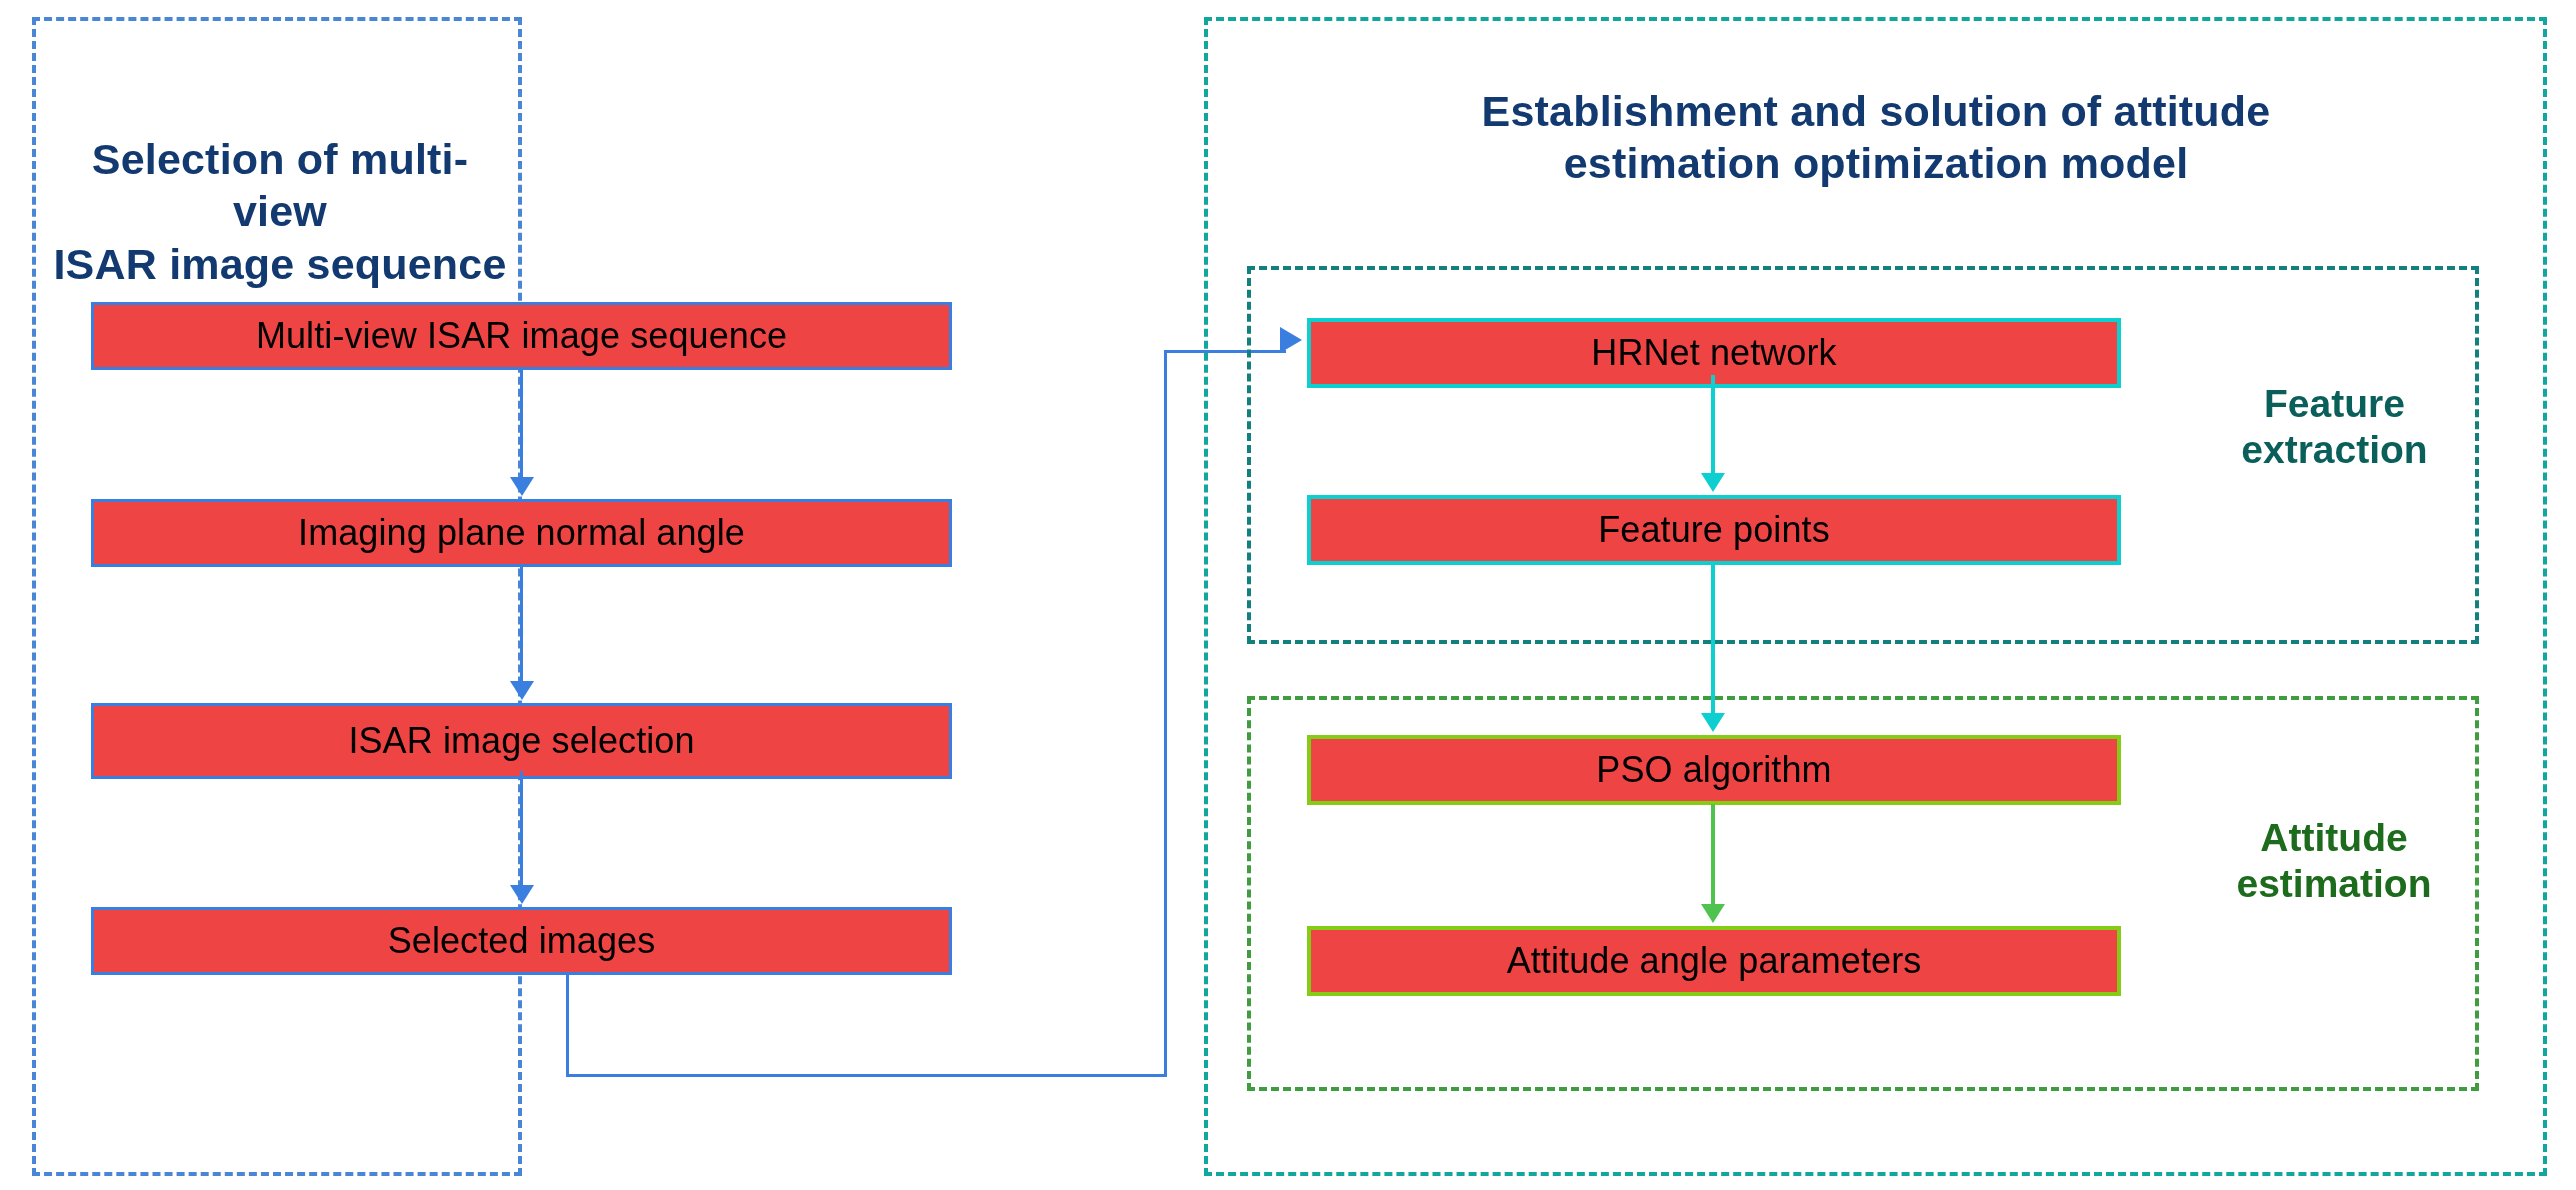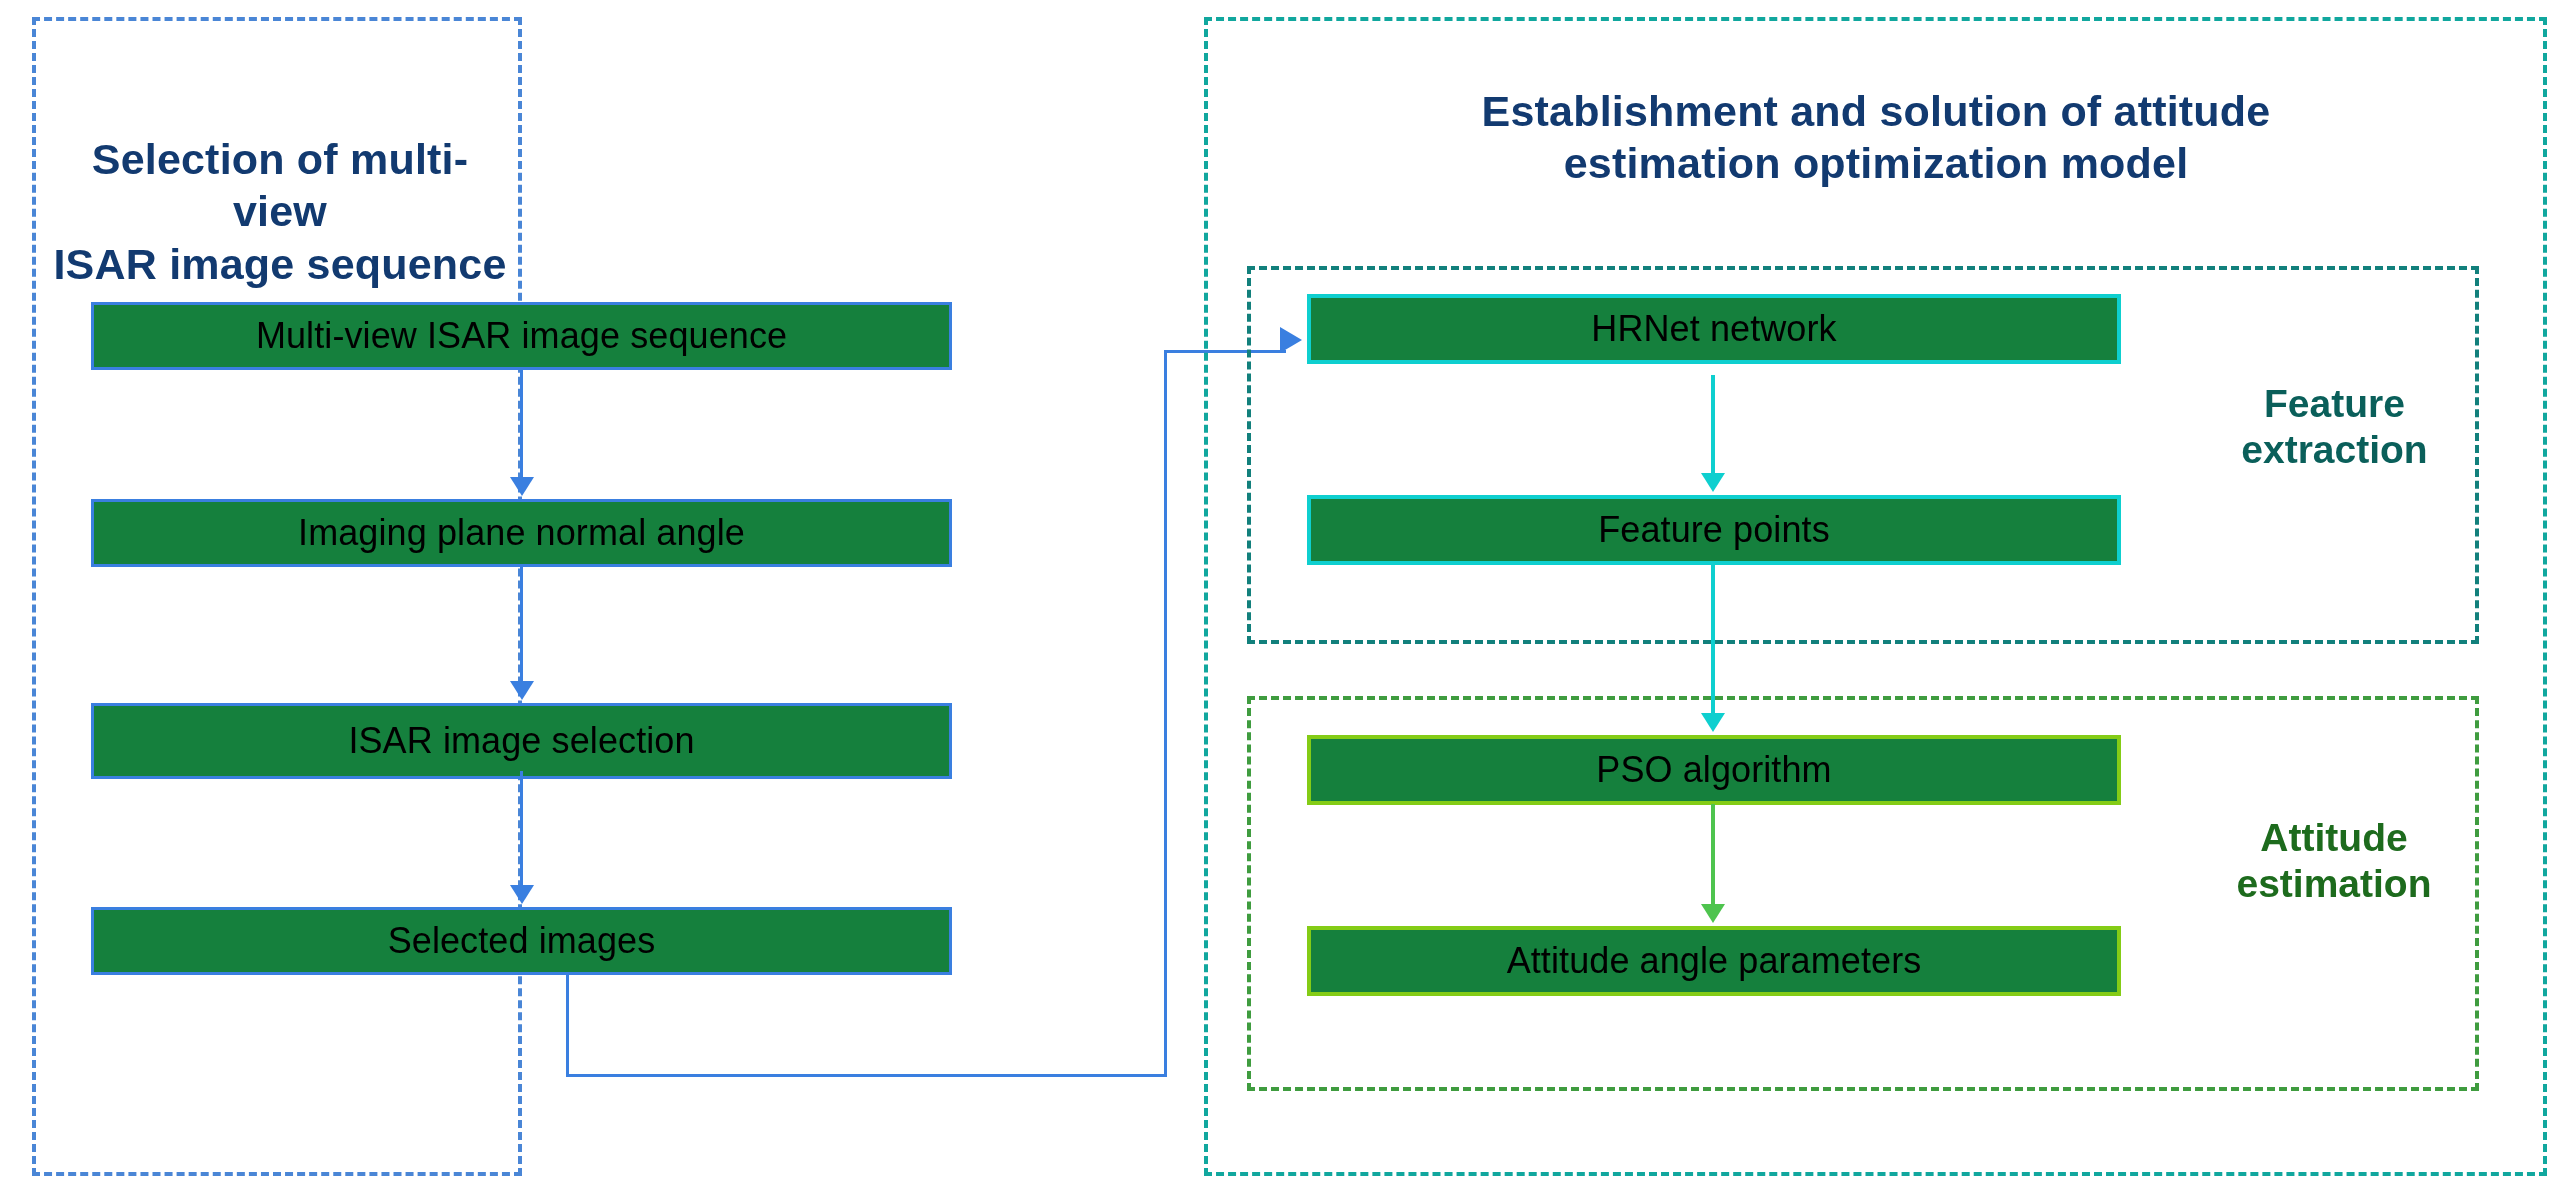--- a/index.html
+++ b/index.html
@@ -18,35 +18,35 @@
           line-height:1.22;letter-spacing:0.2px;white-space:pre-line;}
   #title-left{left:47px;top:85px;width:466px;font-size:43px;margin-top:48px;}
   #title-right{left:1240px;top:85px;width:1272px;font-size:43px;}
 
   
   .sidelabel{position:absolute;text-align:center;font-weight:bold;line-height:1.18;white-space:pre-line;}
   #label-feature{left:2204px;top:381px;width:261px;font-size:39px;color:#0a5f5a;}
   #label-attitude{left:2180px;top:815px;width:308px;font-size:39px;color:#1d6b1d;}
 
   
-  .box{position:absolute;box-sizing:border-box;background:#15803d;display:flex;
+  .box{position:absolute;box-sizing:border-box;background:#ef4444;display:flex;
        align-items:center;justify-content:center;color:#000;font-size:36px;
        letter-spacing:0.1px;white-space:nowrap;}
   .box.blue{border:3.2px solid #3a7fe0;}
   .box.cyan{border:4px solid #0ecfcf;}
   .box.green{border:4px solid #84cc16;}
 
   
   #box-seq {left:91px;top:302px;  width:861px;height:68px;}
   #box-norm{left:91px;top:499px;  width:861px;height:68px;}
   #box-sel {left:91px;top:703px;  width:861px;height:76px;}
   #box-out {left:91px;top:907px; width:861px;height:68px;}
 
   
-  #box-hrnet{left:1307px;top:294px; width:814px;height:70px;}
+  #box-hrnet{left:1307px;top:318px; width:814px;height:70px;}
   #box-fp   {left:1307px;top:495px; width:814px;height:70px;}
   #box-pso  {left:1307px;top:735px; width:814px;height:70px;}
   #box-aap  {left:1307px;top:926px;width:814px;height:70px;}
 
   
   .vline{position:absolute;width:3.2px;background:#3a7fe0;}
   .vline.cyan{background:#0ecfcf;width:4px;}
   .vline.green{background:#4ec44e;width:4px;}
   .hline{position:absolute;height:3.2px;background:#3a7fe0;}
 

